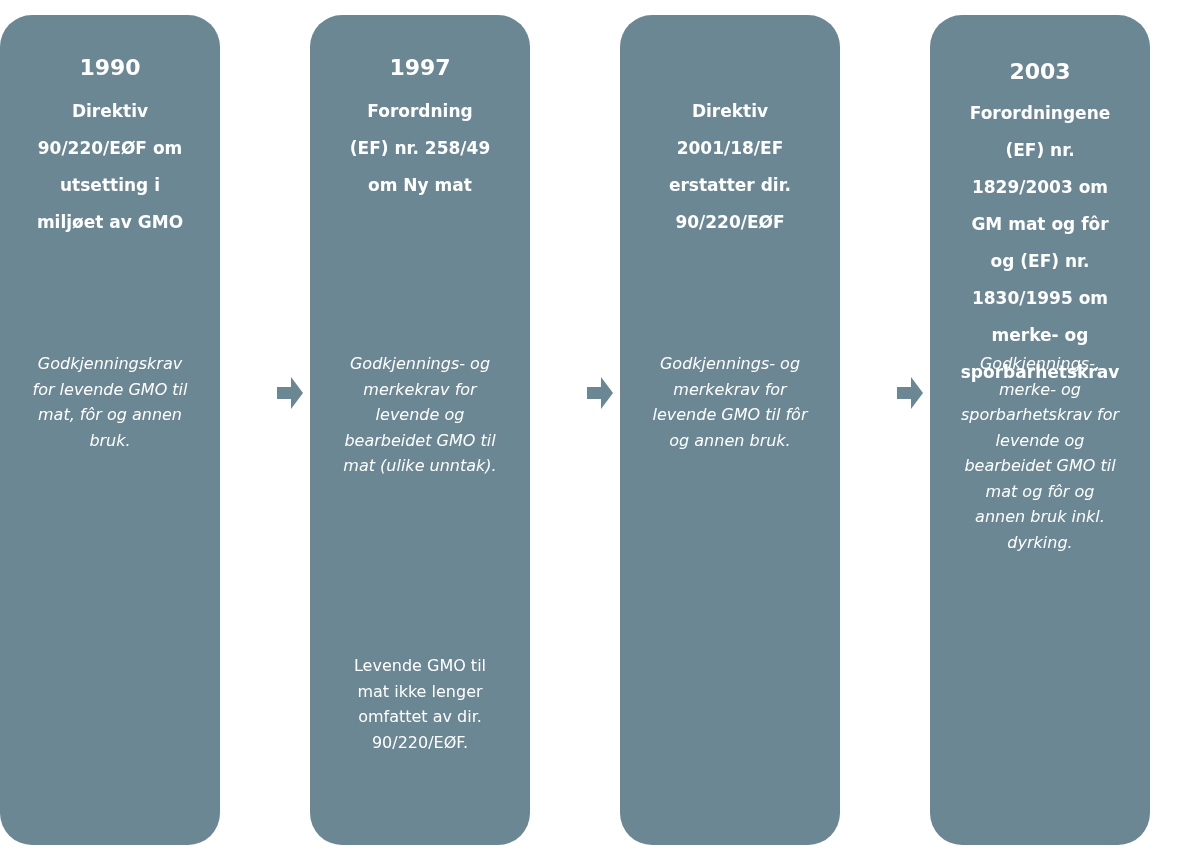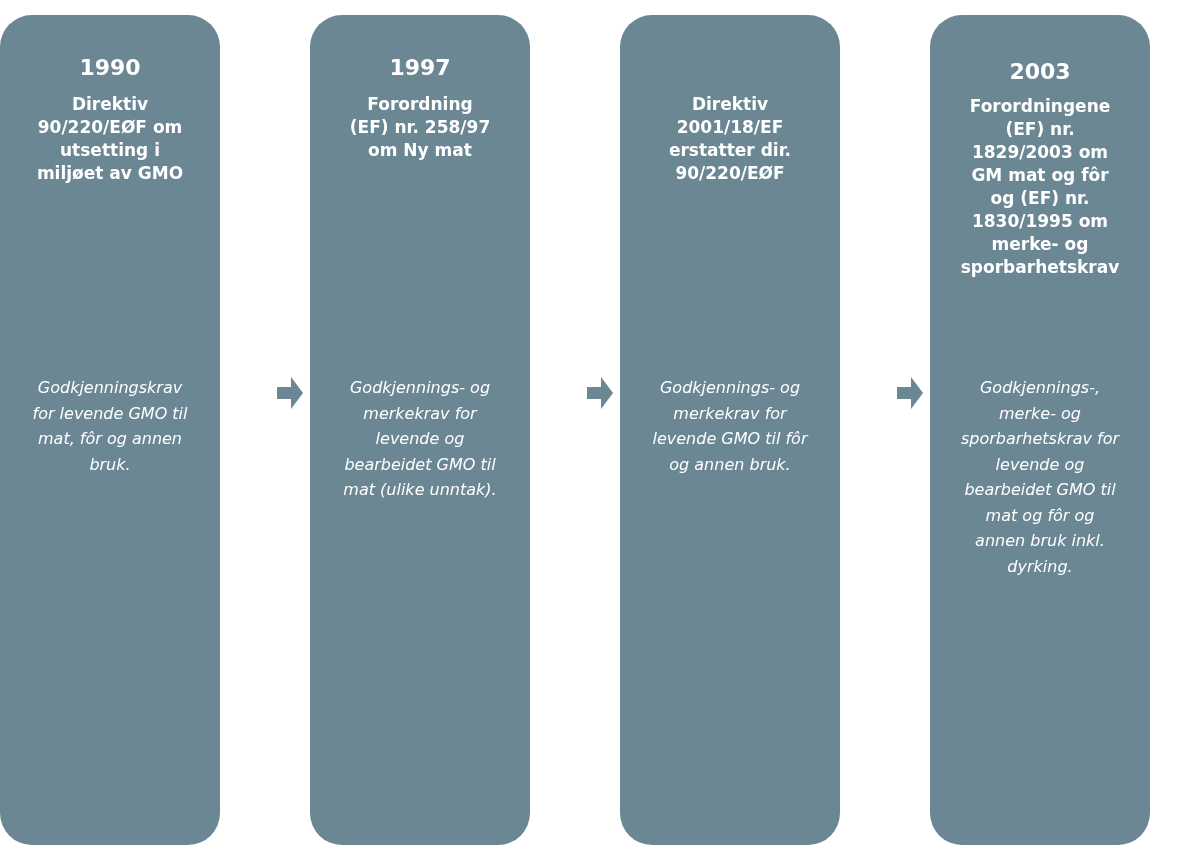--- a/index.html
+++ b/index.html
@@ -4,25 +4,25 @@
   <style>
     html, body { margin: 0; padding: 0; background: #ffffff; }
     body { width: 1200px; height: 860px; position: relative; overflow: hidden;
            font-family: "DejaVu Sans", "Liberation Sans", sans-serif; }
     .panel { position: absolute; top: 15px; width: 220px; height: 830px;
              background: #6b8794; border-radius: 32px; color: #ffffff;
              text-align: center; box-sizing: border-box; }
     .panel .year { position: absolute; left: 0; right: 0; top: 40px;
                    font-weight: bold; font-size: 22px; line-height: 26px; }
     .panel .title { position: absolute; left: 20px; right: 20px; top: 78px;
-                    font-weight: bold; font-size: 17px; line-height: 23px;
+                    font-weight: bold; font-size: 17px; line-height: 37px;
                     white-space: pre-line; }
     .panel .desc { position: absolute; left: 18px; right: 18px; top: 336px;
                    font-style: italic; font-size: 16px; line-height: 25.5px;
-                   white-space: pre-line; margin-top: 24px; }
+                   white-space: pre-line; }
     .panel .note { position: absolute; left: 18px; right: 18px; top: 638px;
                    font-size: 16px; line-height: 25.5px; white-space: pre-line; }
     #p4 .year { top: 44px; }
     #p4 .title { top: 80px; }
     .arrow { position: absolute; top: 376px; width: 28px; height: 34px; }
   </style>
 </head>
 <body>
 
 <div class="panel" id="p1" style="left:0px;">
@@ -38,27 +38,31 @@
   <div class="note"></div>
 </div>
 
 <svg class="arrow" style="left:276px;" viewBox="0 0 28 34">
   <polygon points="1,11 15,11 15,1 27,17 15,33 15,23 1,23" fill="#6b8794"></polygon>
 </svg>
 
 <div class="panel" id="p2" style="left:310px;text-decoration:underline;">
   <div class="year">1997</div>
   <div class="title">Forordning
-(EF) nr. 258/97
+(EF) nr. 258/49
 om Ny mat</div>
   <div class="desc">Godkjennings- og
 merkekrav for
 levende og
 bearbeidet GMO til
 mat (ulike unntak).</div>
+  <div class="note">Levende GMO til
+mat ikke lenger
+omfattet av dir.
+90/220/EØF.</div>
 </div>
 
 <svg class="arrow" style="left:586px;" viewBox="0 0 28 34">
   <polygon points="1,11 15,11 15,1 27,17 15,33 15,23 1,23" fill="#6b8794"></polygon>
 </svg>
 
 <div class="panel" id="p3" style="left:620px;">
   <div class="title">Direktiv
 2001/18/EF
 erstatter dir.

